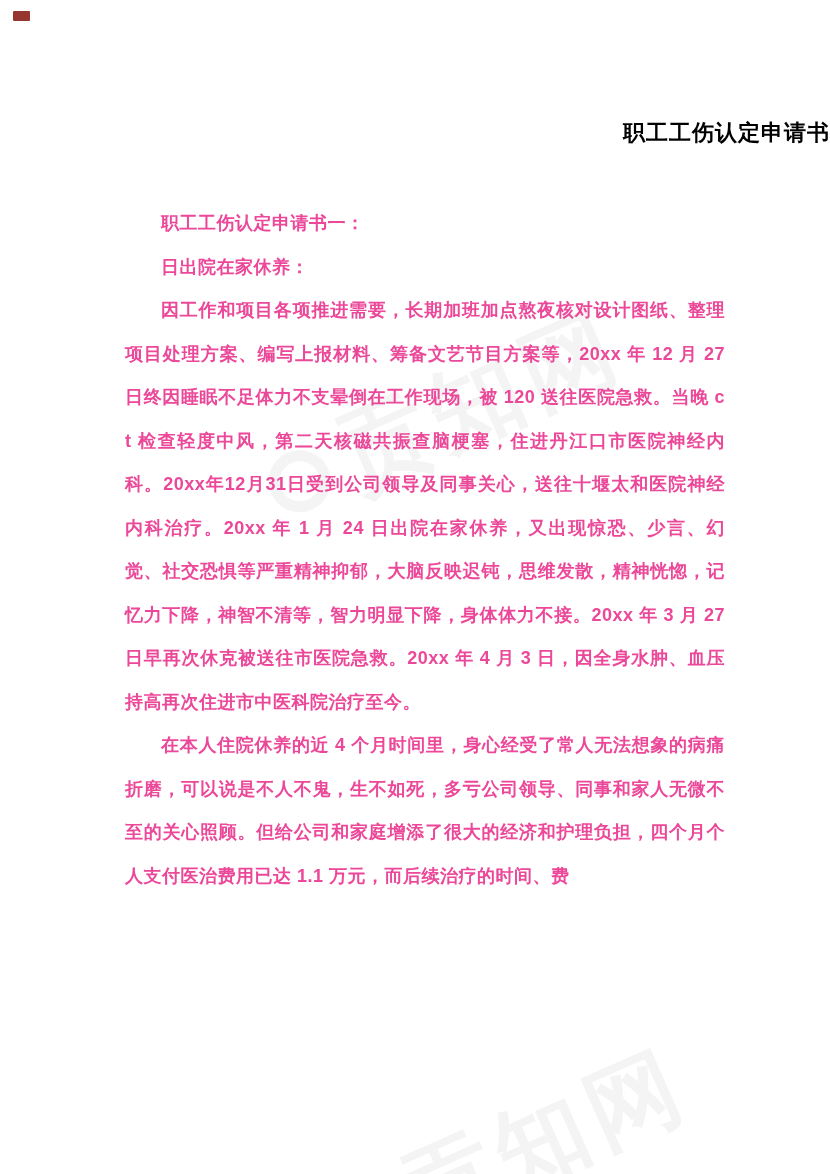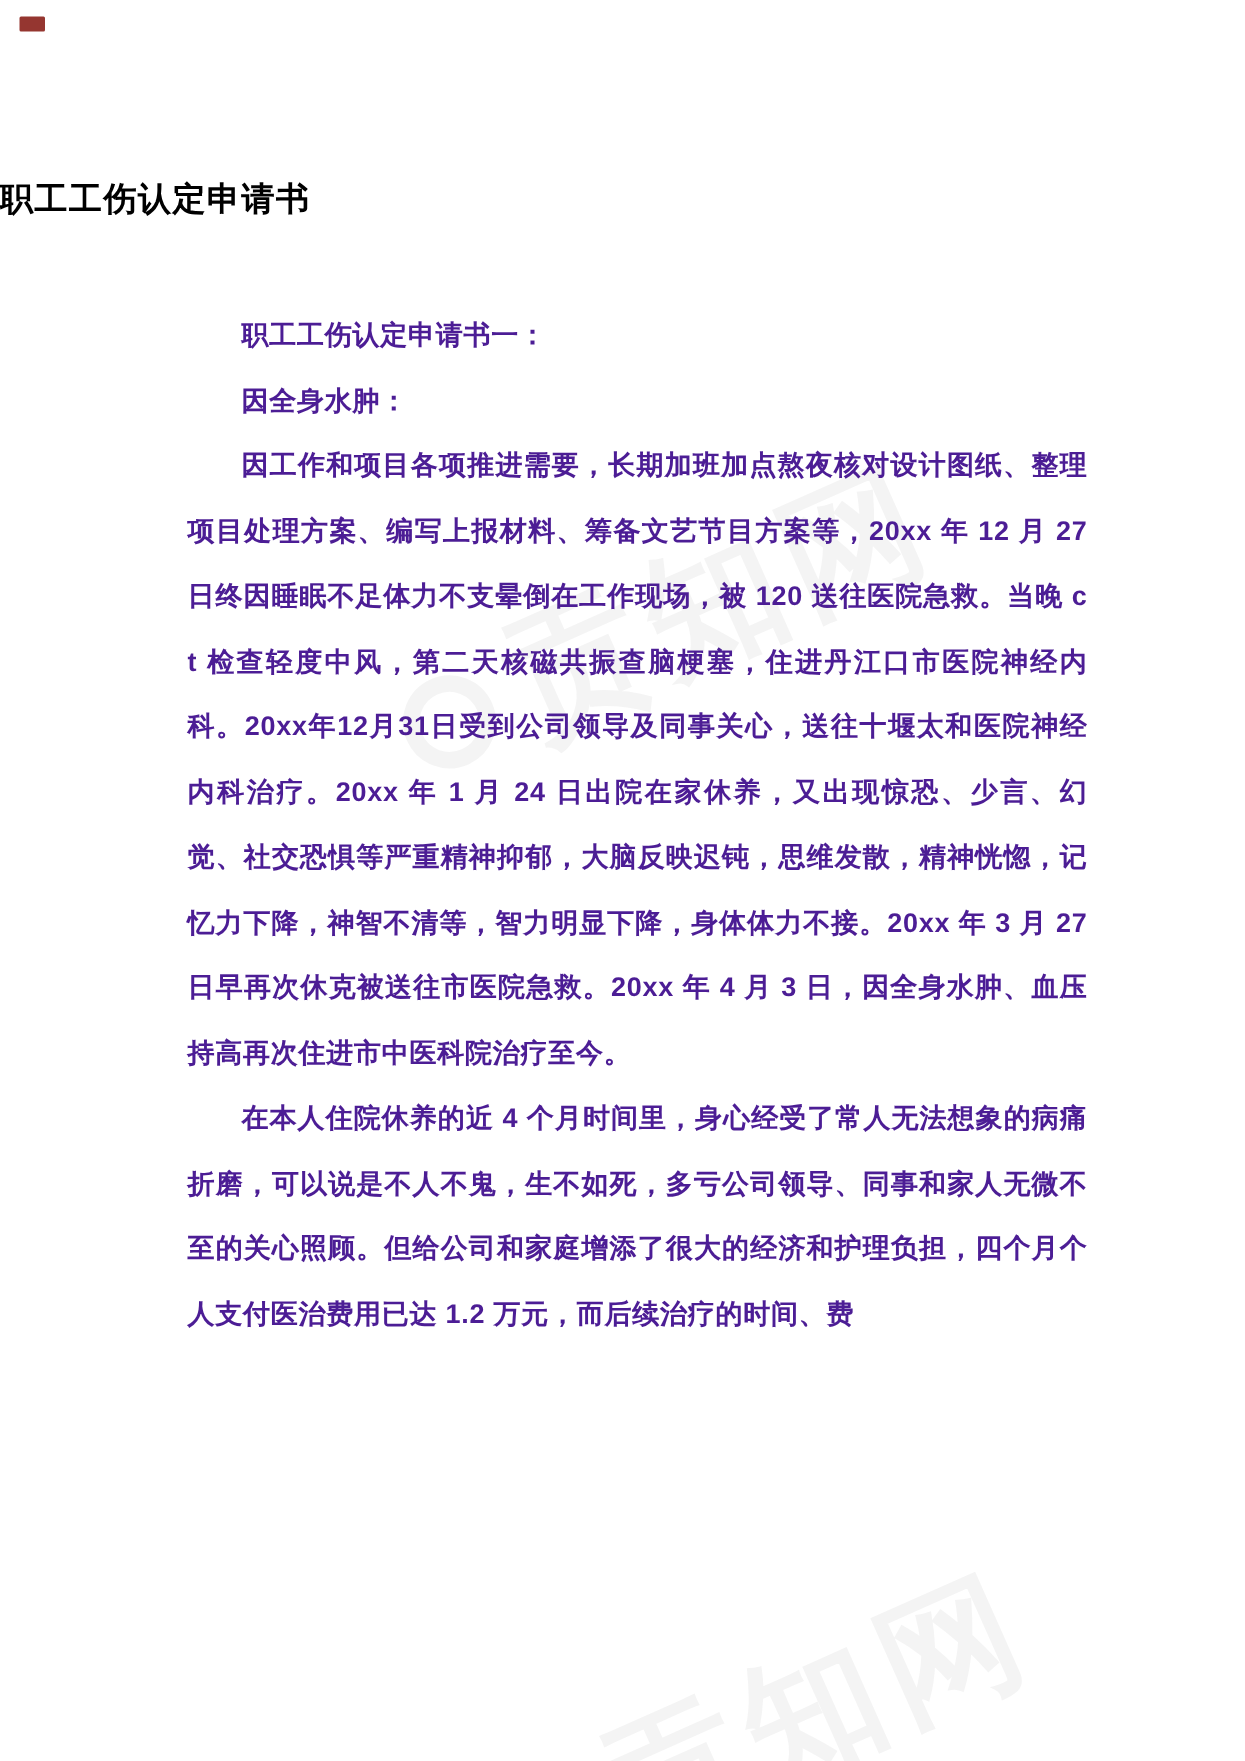--- a/index.html
+++ b/index.html
@@ -51,33 +51,33 @@
   .wm-text {
     font-size: 92px;
     font-weight: 700;
     letter-spacing: 8px;
     white-space: nowrap;
   }
   .title {
     position: relative;
     z-index: 1;
     margin: 0;
-    text-align: left;
+    text-align: right;
     font-size: 22px;
     font-weight: 700;
     color: #000000;
     letter-spacing: 1px;
   }
   .content {
     position: relative;
     z-index: 1;
     margin: 54px 105px 0 125px;
     font-size: 18px;
     font-weight: 600;
-    color: #4c1d95;
+    color: #ec4899;
     line-height: 43.5px;
     text-align: justify;
     letter-spacing: 0.5px;
   }
   .content p {
     margin: 0;
     text-indent: 2em;
     word-break: break-all;
   }
 </style>
@@ -94,18 +94,18 @@
   </div>
 
   <div class="watermark wm-bottom">
     <span class="wm-text">贡知网</span>
   </div>
 
   <h1 class="title">职工工伤认定申请书</h1>
 
   <div class="content">
     <p>职工工伤认定申请书一：</p>
-    <p>因全身水肿：</p>
+    <p>日出院在家休养：</p>
     <p>因工作和项目各项推进需要，长期加班加点熬夜核对设计图纸、整理项目处理方案、编写上报材料、筹备文艺节目方案等，20xx 年 12 月 27 日终因睡眠不足体力不支晕倒在工作现场，被 120 送往医院急救。当晚 ct 检查轻度中风，第二天核磁共振查脑梗塞，住进丹江口市医院神经内科。20xx年12月31日受到公司领导及同事关心，送往十堰太和医院神经内科治疗。20xx 年 1 月 24 日出院在家休养，又出现惊恐、少言、幻觉、社交恐惧等严重精神抑郁，大脑反映迟钝，思维发散，精神恍惚，记忆力下降，神智不清等，智力明显下降，身体体力不接。20xx 年 3 月 27 日早再次休克被送往市医院急救。20xx 年 4 月 3 日，因全身水肿、血压持高再次住进市中医科院治疗至今。</p>
-    <p>在本人住院休养的近 4 个月时间里，身心经受了常人无法想象的病痛折磨，可以说是不人不鬼，生不如死，多亏公司领导、同事和家人无微不至的关心照顾。但给公司和家庭增添了很大的经济和护理负担，四个月个人支付医治费用已达 1.2 万元，而后续治疗的时间、费</p>
+    <p>在本人住院休养的近 4 个月时间里，身心经受了常人无法想象的病痛折磨，可以说是不人不鬼，生不如死，多亏公司领导、同事和家人无微不至的关心照顾。但给公司和家庭增添了很大的经济和护理负担，四个月个人支付医治费用已达 1.1 万元，而后续治疗的时间、费</p>
   </div>
 
 </div>
 
 </body></html>

